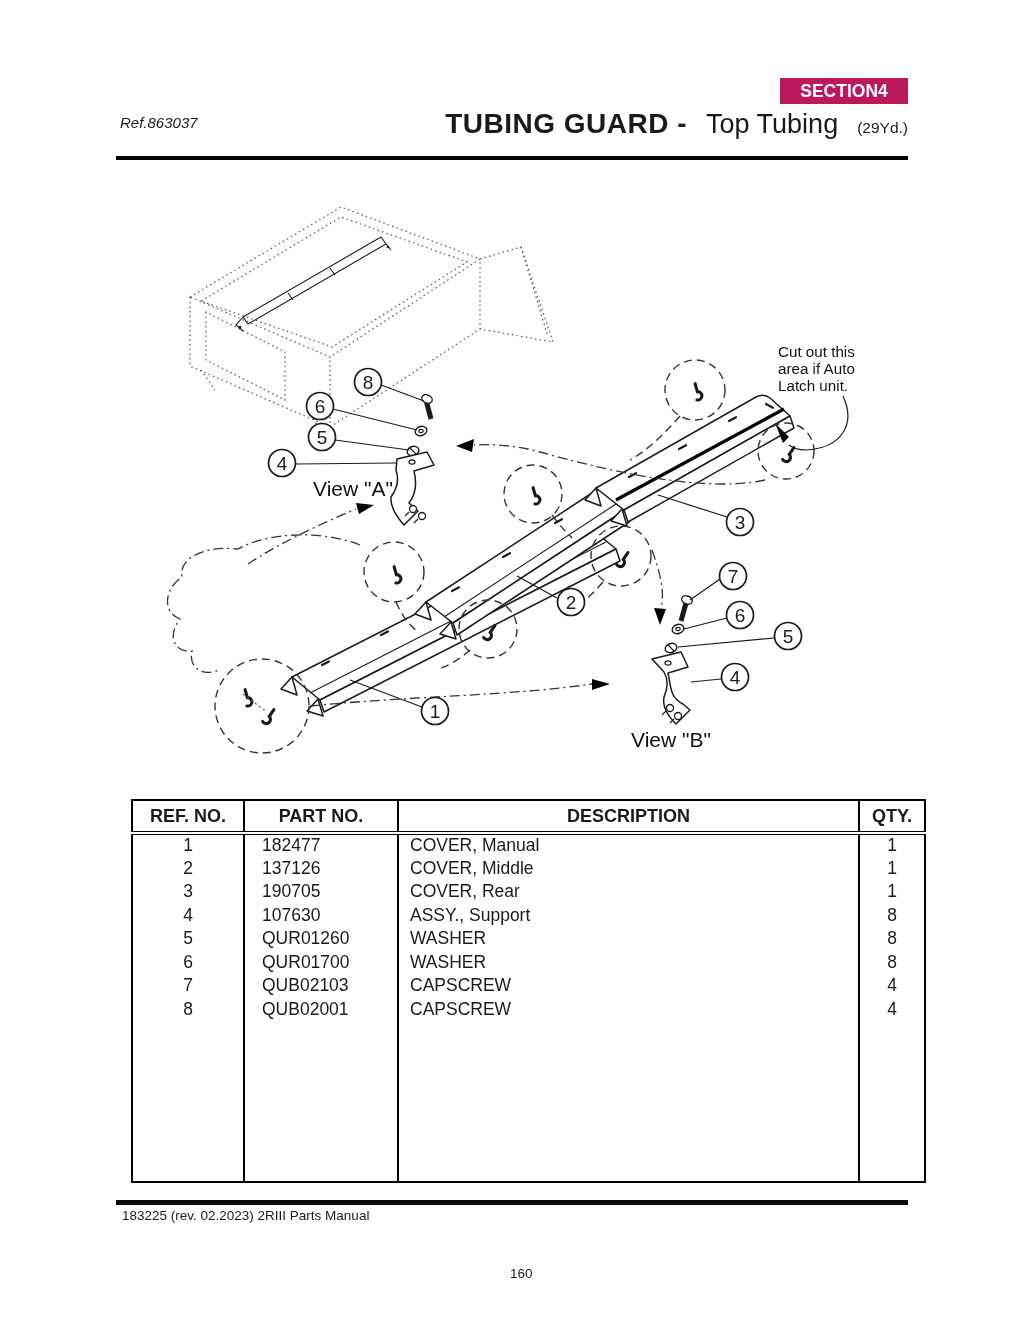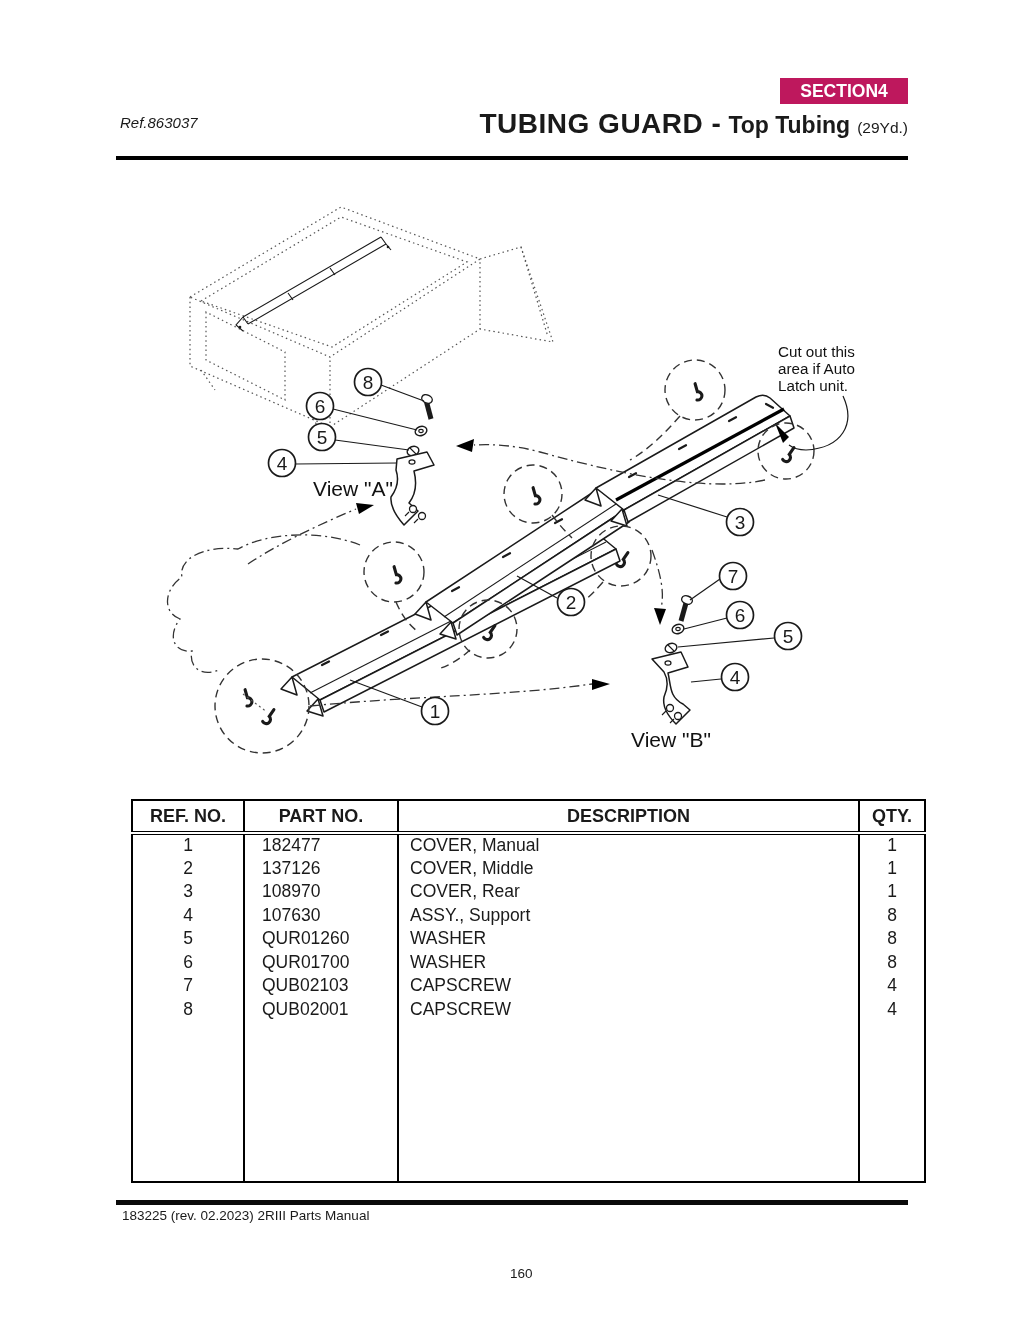--- a/index.html
+++ b/index.html
@@ -8,25 +8,25 @@
     font-family:"Liberation Sans", sans-serif;color:#1a1a1a;overflow:hidden;
   }
   
   .ref-label{position:absolute;left:120px;top:114px;font-style:italic;font-size:15px;}
   .section-badge{
     position:absolute;left:780px;top:78px;width:108px;height:26px;background:#be185d;
     color:#fff;font-weight:bold;font-size:17.5px;display:flex;align-items:center;
     justify-content:center;padding:0 10px;
   }
   .title-block{
-    position:absolute;right:116px;top:108px;display:flex;align-items:baseline;gap:7px;
+    position:absolute;right:116px;top:108px;display:flex;align-items:baseline;gap:19px;
     white-space:nowrap;
   }
   .title-main{font-size:28px;font-weight:bold;letter-spacing:.5px;}
-  .title-sub{font-size:23px;font-weight:bold;}
+  .title-sub{font-size:27px;font-weight:normal;}
   .title-size{font-size:15.5px;font-weight:normal;}
   .header-rule{position:absolute;left:116px;top:156px;width:792px;height:4px;background:#000;}
   
   svg.diagram{position:absolute;left:0;top:170px;font-family:"Liberation Sans",sans-serif;}
   svg.diagram .face{stroke:#1a1a1a;stroke-width:1.5;fill:#fff;stroke-linejoin:round;}
   svg.diagram .thin{stroke:#1a1a1a;stroke-width:1.1;fill:none;}
   svg.diagram .thick{stroke:#000;stroke-width:3.2;fill:none;}
   svg.diagram .dot{stroke:#555;stroke-width:1.2;fill:none;stroke-dasharray:1.5 3.2;}
   svg.diagram .dash{stroke:#333;stroke-width:1.4;fill:none;stroke-dasharray:8 5;}
   svg.diagram .dashdot{stroke:#333;stroke-width:1.3;fill:none;stroke-dasharray:10 4 2 4;}
@@ -298,21 +298,21 @@
       <td class="td-qty">1</td>
     </tr>
     <tr class="data">
       <td class="td-ref">2</td>
       <td class="td-part">137126</td>
       <td class="td-desc">COVER, Middle</td>
       <td class="td-qty">1</td>
     </tr>
     <tr class="data">
       <td class="td-ref">3</td>
-      <td class="td-part">108970</td>
+      <td class="td-part">190705</td>
       <td class="td-desc">COVER, Rear</td>
       <td class="td-qty">1</td>
     </tr>
     <tr class="data">
       <td class="td-ref">4</td>
       <td class="td-part">107630</td>
       <td class="td-desc">ASSY., Support</td>
       <td class="td-qty">8</td>
     </tr>
     <tr class="data">

